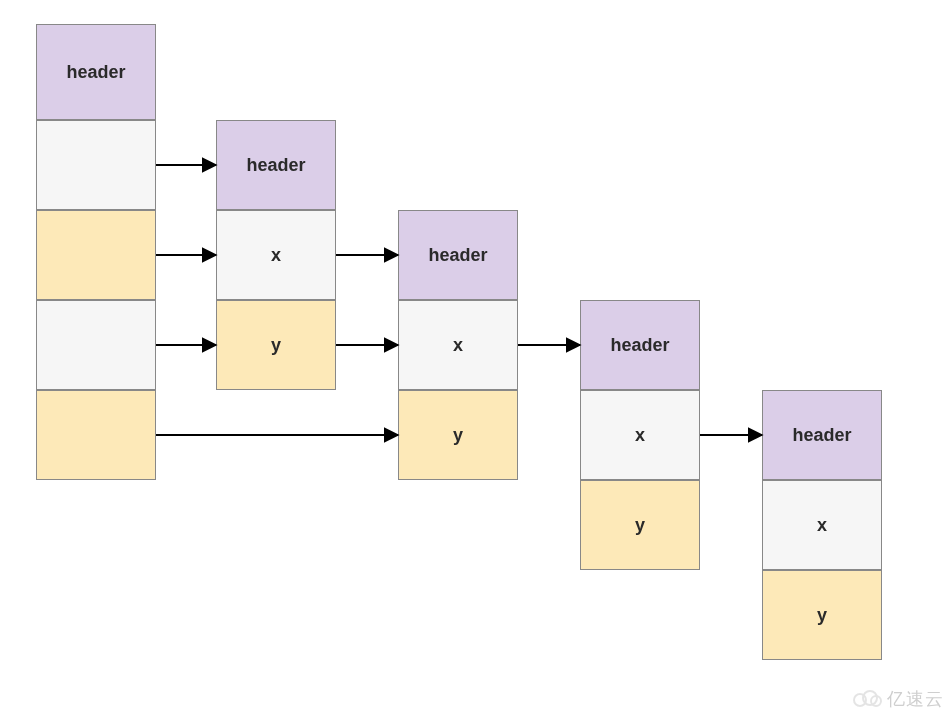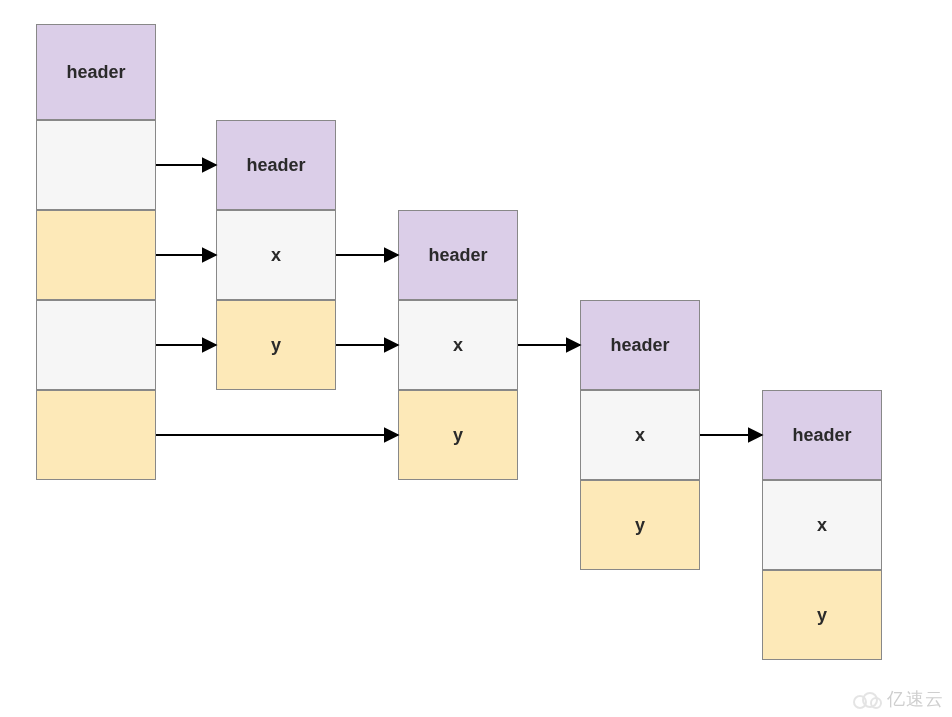--- a/index.html
+++ b/index.html
@@ -34,21 +34,21 @@
   }
   .watermark {
     position: absolute;
     right: 8px;
     bottom: 6px;
     font-size: 18px;
     color: #cfcfcf;
     font-family: "Microsoft YaHei", Arial, sans-serif;
     letter-spacing: 1px;
     display: flex;
-    align-items: flex-end;
+    align-items: flex-start;
     gap: 4px;
   }
   .watermark svg { opacity: 0.55; }
 </style>
 </head>
 <body>
 
 <div class="cell hdr" style="left:36px;top:24px;width:120px;height:96px">header</div>
 <div class="cell wht" style="left:36px;top:120px;width:120px;height:90px"></div>
 <div class="cell yel" style="left:36px;top:210px;width:120px;height:90px"></div>

